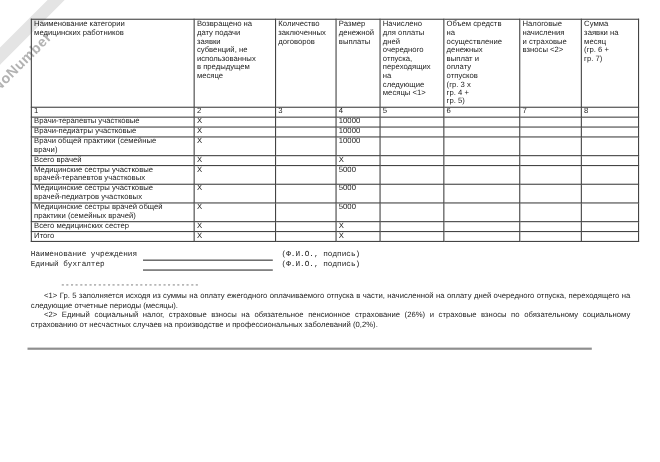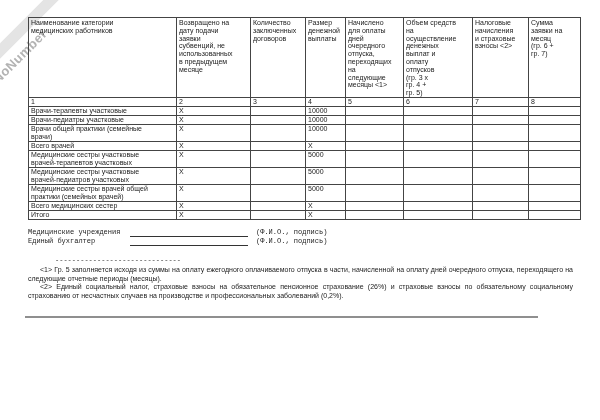--- a/index.html
+++ b/index.html
@@ -232,21 +232,21 @@
           <td></td>
           <td></td>
           <td></td>
           <td></td>
         </tr>
       </tbody>
   </table>
 
   <div class="sigs">
     <div class="sig-row">
-      <span class="sig-label">Медицинские учреждения</span>
+      <span class="sig-label">Наименование учреждения</span>
       <span class="sig-line"></span>
       <span class="sig-suffix">(Ф.И.О., подпись)</span>
     </div>
     <div class="sig-row">
       <span class="sig-label">Единый бухгалтер</span>
       <span class="sig-line"></span>
       <span class="sig-suffix">(Ф.И.О., подпись)</span>
     </div>
   </div>
 

